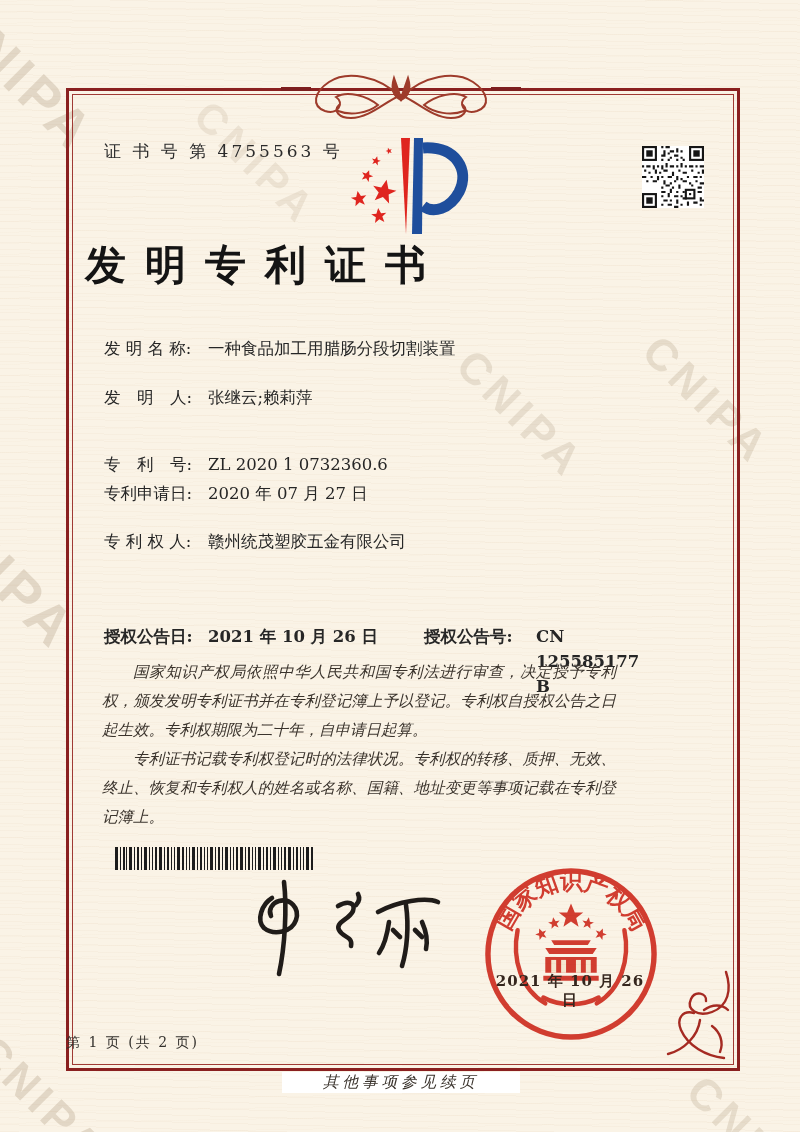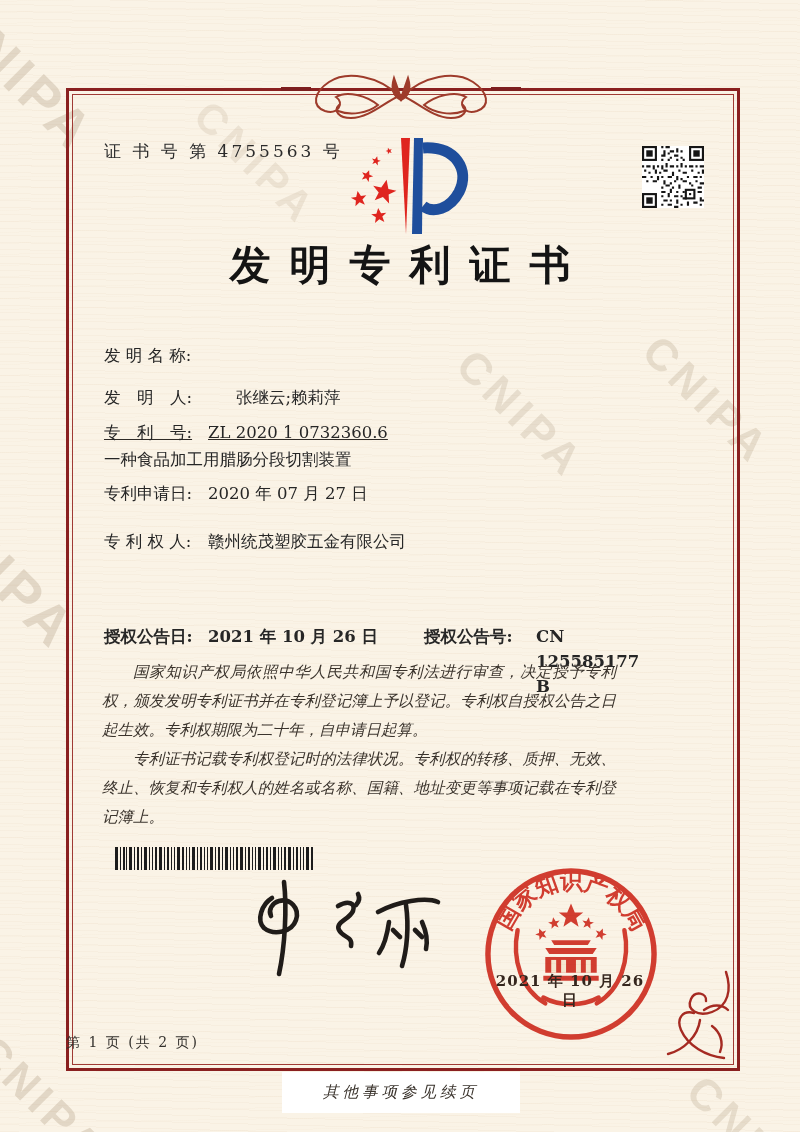--- a/index.html
+++ b/index.html
@@ -30,48 +30,48 @@
   }
   .frame::before{
     content:"";position:absolute;inset:3px;border:1px solid #a03a34;
   }
   .cert-no{
     position:absolute;left:104px;top:140px;font-size:17px;letter-spacing:3px;color:#2b2b2b;
   }
   .logo{position:absolute;left:338px;top:134px;width:150px;height:104px;}
   .qr{position:absolute;left:642px;top:146px;width:62px;height:62px;}
   .title{
-    position:absolute;left:66px;top:238px;width:668px;text-align:center;
+    position:absolute;left:66px;top:238px;width:668px;
     font-size:41px;font-weight:700;letter-spacing:19px;text-indent:19px;color:#141414;
   }
   .frow{position:absolute;left:104px;width:520px;font-size:16.5px;line-height:25px;display:flex;}
   .flabel{flex:0 0 104px;white-space:nowrap;color:#262626;}
   .fvalue{margin-left:0;color:#262626;width:452px;}
-  .r0{top:343px;flex-direction:column;} .r1{top:385px;gap:28px;} .r2{top:420px;text-decoration:underline;} .r3{top:481px;}
+  .r0{top:336px;} .r1{top:385px;} .r2{top:452px;} .r3{top:481px;}
   .r4{top:529px;} .r5{top:575px;} .r6{top:624px;}
   .grant-row{display:flex;font-weight:bold;}
   .grant-a{display:flex;flex:0 0 320px;}
   .grant-b{display:flex;gap:12px;}
   .grant-b .flabel{flex:0 0 100px;}
   .body-text{
     position:absolute;left:102px;top:658px;width:514px;
     font-size:15.5px;line-height:29px;color:#3a332c;font-style:italic;
   }
   .body-text p{margin:0;text-indent:2em;text-align:justify;}
   .barcode{position:absolute;left:115px;top:847px;width:202px;height:23px;}
   .director{position:absolute;left:112px;top:900px;font-size:17px;letter-spacing:3px;line-height:32px;color:#24211e;}
   .signature{position:absolute;left:232px;top:876px;width:210px;height:104px;}
   .seal{position:absolute;left:482px;top:865px;width:178px;height:178px;mix-blend-mode:multiply;opacity:0.95;}
   .seal-date{
     position:absolute;left:486px;top:972px;width:168px;text-align:center;
     font-size:15px;letter-spacing:1px;color:#35261e;font-weight:700;z-index:5;
   }
   .page-info{position:absolute;left:66px;top:1034px;width:660px;text-align:left;font-size:14px;color:#33302c;letter-spacing:2px;}
   .footer-strip{
-    position:absolute;left:282px;top:1072px;width:238px;height:41px;background:#ffffff;
+    position:absolute;left:282px;top:1072px;width:238px;height:21px;background:#ffffff;
     display:flex;align-items:center;justify-content:center;
     font-size:15.5px;letter-spacing:4px;color:#3a332c;font-style:italic;z-index:6;
   }
   .top-ornament{position:absolute;left:281px;top:56px;width:240px;height:74px;z-index:2;}
   .corner-ornament{position:absolute;left:660px;top:966px;width:80px;height:104px;z-index:3;}
 </style>
 </head>
 <body>
 
 <div class="page">

